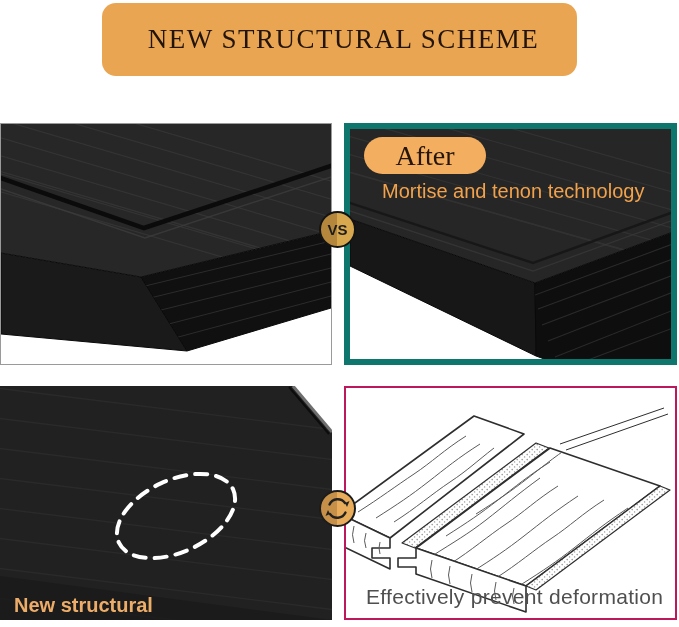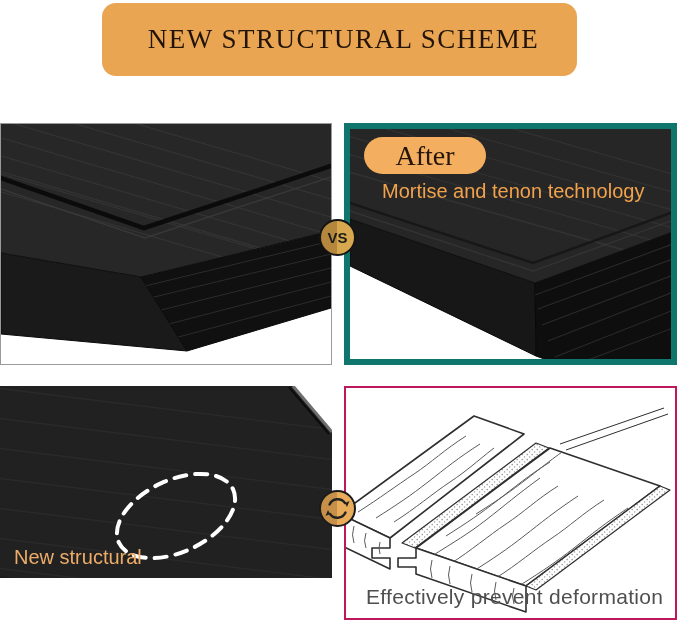--- a/index.html
+++ b/index.html
@@ -8,35 +8,35 @@
   
   .banner{position:absolute;left:102px;top:3px;width:475px;height:73px;border-radius:14px;
           background:#E9A551;display:flex;flex-direction:column;justify-content:center;align-items:center;}
   .banner .line{font-family:"Liberation Serif",serif;font-size:27px;line-height:33px;
                 color:#23140A;letter-spacing:1.5px;white-space:nowrap;margin-left:8px;}
   
   .panel{position:absolute;box-sizing:border-box;overflow:hidden;background:#fff;}
   .panel svg{display:block;}
   .tl{left:0;top:123px;width:332px;height:242px;border:1px solid #9a9a9a;}
   .tr{left:344px;top:123px;width:333px;height:242px;border:6px solid #0f766e;}
-  .bl{left:0;top:386px;width:332px;height:192px;}
+  .bl{left:0;top:386px;width:332px;height:240px;font-weight:bold;}
   .br{left:344px;top:386px;width:333px;height:234px;border:2px solid #be185d;}
   
   .pill{position:absolute;background:#F3AE5F;border-radius:19px;display:flex;align-items:center;
         justify-content:center;font-family:"Liberation Serif",serif;color:#26150A;}
   .pill.before{left:10px;top:8px;width:121px;height:37px;font-size:28px;}
   .pill.after{left:14px;top:8px;width:122px;height:37px;font-size:28px;}
   .caption-orange{position:absolute;font-size:20px;color:#F2A24B;white-space:nowrap;}
   .caption-mortise{left:32px;top:51px;}
   .caption-new{left:14px;bottom:9px;color:#EDAD68;}
   .caption-gray{position:absolute;left:20px;bottom:9px;font-size:21px;color:#4F4F4F;
                 letter-spacing:0.3px;white-space:nowrap;}
   
   .badge{position:absolute;width:39px;height:39px;}
-  .badge-vs{left:318px;top:218px;}
+  .badge-vs{left:318px;top:210px;}
   .badge-rotate{left:318px;top:489px;}
 </style>
 </head>
 <body>
 
 <div class="stage">
 
   <div class="banner">
     <div class="line">NEW STRUCTURAL SCHEME</div>
   </div>

